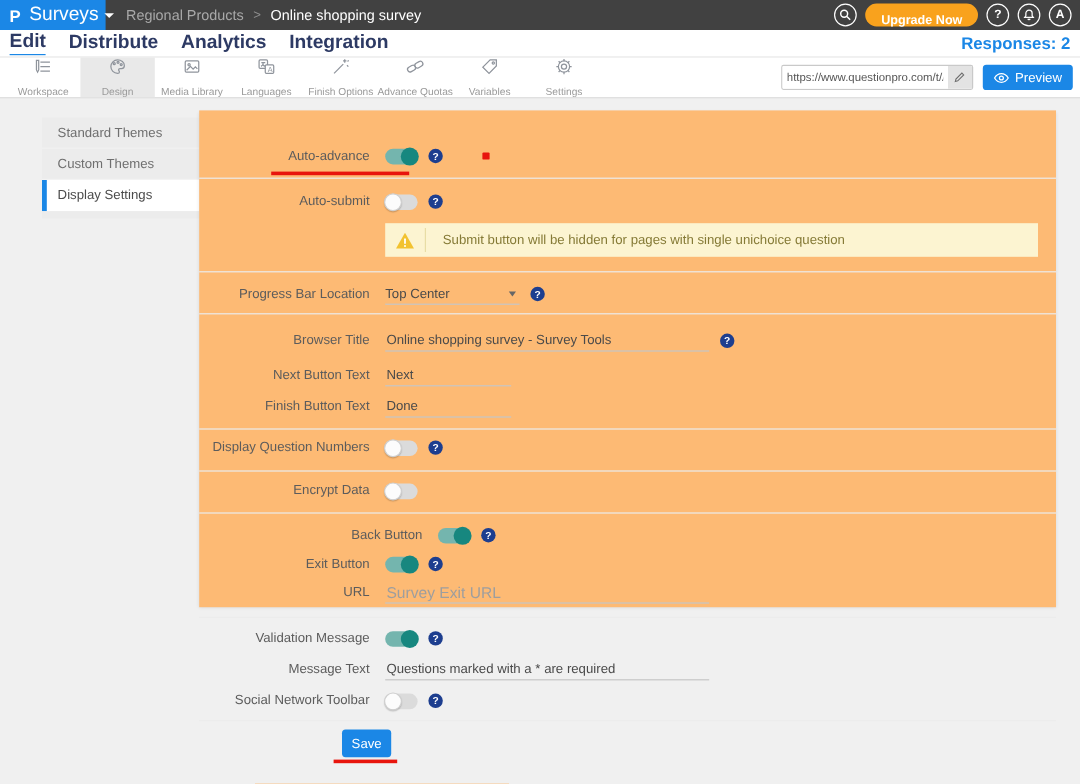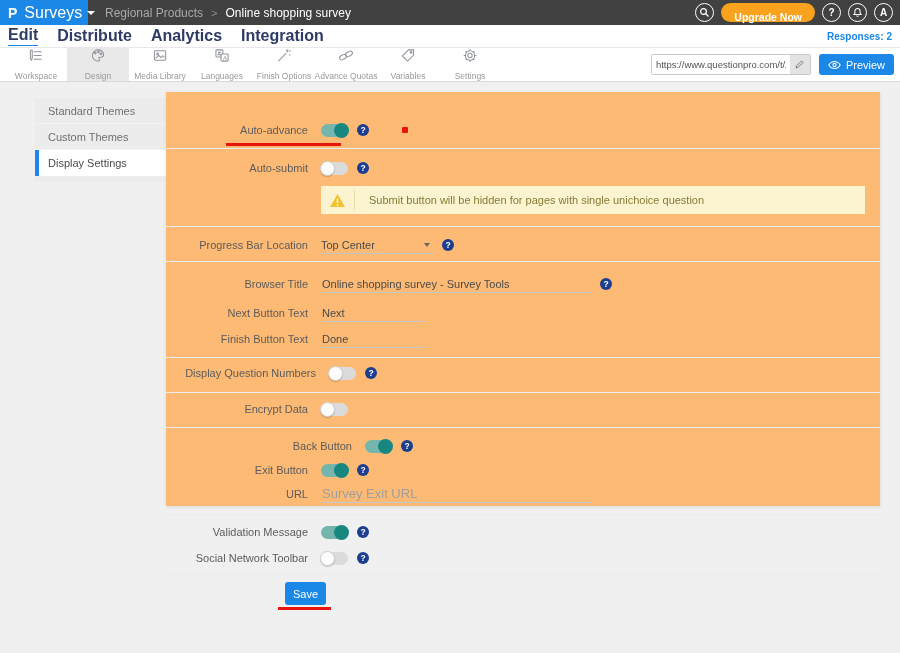--- a/index.html
+++ b/index.html
@@ -17,21 +17,21 @@
   .crumb-sep { color:#8f8f8f; font-size:11px; }
   .crumb-current { color:#ffffff; }
   .topbar-right { margin-left:auto; display:flex; align-items:center; gap:7px; padding-right:7px; }
   .circ { width:19px; height:19px; border:1.4px solid #fff; border-radius:50%; display:flex; align-items:center; justify-content:center; color:#fff; font-size:10px; font-weight:bold; cursor:pointer; flex:0 0 auto; }
   .upgrade { background:#f9a21d; color:#fff; border:none; border-radius:10px; height:19px; padding:8px 13px; font-size:10.5px; font-weight:bold; font-family:"Liberation Sans",sans-serif; cursor:pointer; }
 
   
   .subnav { height:22px; background:#fff; display:flex; align-items:center; padding:0 8px; gap:19px; }
   .subnav .nav-item { font-size:16px; font-weight:bold; color:#2d3a64; cursor:pointer; }
   .subnav .nav-item.active { border-bottom:1.5px solid #1b87e6; padding-bottom:1px; }
-  .responses { margin-left:auto; font-size:10px; font-weight:bold; color:#1b87e6; cursor:pointer; }
+  .responses { margin-left:auto; font-size:14px; font-weight:bold; color:#1b87e6; cursor:pointer; }
 
   
   .toolbar { height:35px; background:#fff; border-top:1px solid #e8e8e8; border-bottom:1px solid #d9d9d9; display:flex; align-items:stretch; padding-left:5px; }
   .tool-tab { width:62px; display:flex; flex-direction:column; align-items:center; justify-content:center; gap:8px; cursor:pointer; }
   .tool-tab.active { background:#e9e9e9; }
   .tool-tab svg { stroke:#8f949c; fill:none; stroke-width:1.1; }
   .tool-tab .tlabel { font-size:8.5px; color:#9a9a9a; white-space:nowrap; }
   .toolbar-right { margin-left:auto; display:flex; align-items:center; gap:8px; padding-right:6px; }
   .urlbox { display:flex; align-items:stretch; border:1px solid #c9c9c9; border-radius:2px; height:21px; overflow:hidden; background:#fff; }
   .urlbox input { border:none; outline:none; width:138px; font-size:9.5px; color:#555; padding:0 4px; font-family:"Liberation Sans",sans-serif; }
@@ -282,21 +282,21 @@
     </div>
 
     <div class="row">
       <span class="flabel">Finish Button Text</span>
       <span class="ctrl">
         <input class="uinput w-short" value="Done" style="">
       </span>
     </div>
     <div class="sep" style="margin-top:5px;"></div>
 
-    <div class="row" style="margin-top:2px;padding-left:8px;">
+    <div class="row" style="margin-top:2px;">
       <span class="flabel">Display Question Numbers</span>
       <span class="ctrl">
         <span class="toggle off">
             <span class="knob"></span>
           </span>
         <span class="help">?</span>
       </span>
     </div>
     <div class="sep" style="margin-top:6px;"></div>
 
@@ -341,20 +341,26 @@
     <div class="row" style="margin-top:4px;">
       <span class="flabel">Validation Message</span>
       <span class="ctrl">
         <span class="toggle on">
             <span class="knob"></span>
           </span>
         <span class="help">?</span>
       </span>
     </div>
 
+    <div class="row">
+      <span class="flabel">Message Text</span>
+      <span class="ctrl">
+        <input class="uinput w-long" value="Questions marked with a * are required" style="">
+      </span>
+    </div>
 
     <div class="row">
       <span class="flabel">Social Network Toolbar</span>
       <span class="ctrl">
         <span class="toggle off">
             <span class="knob"></span>
           </span>
         <span class="help">?</span>
       </span>
     </div>

